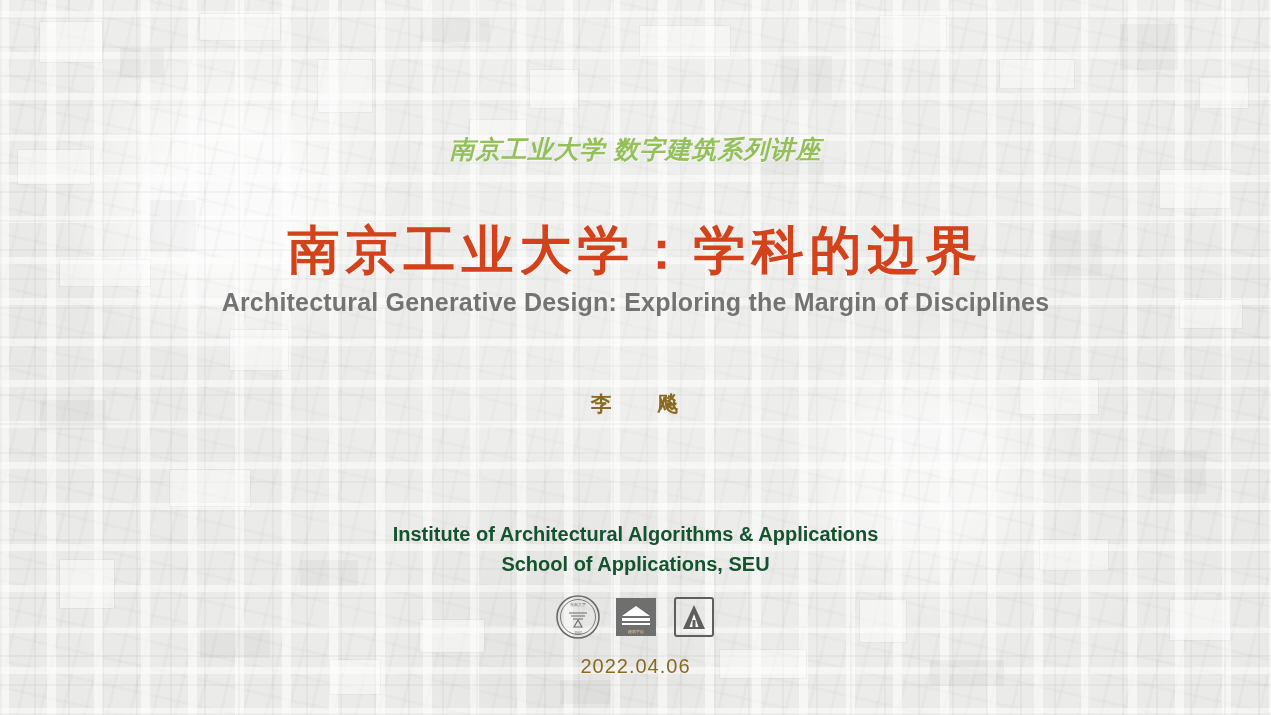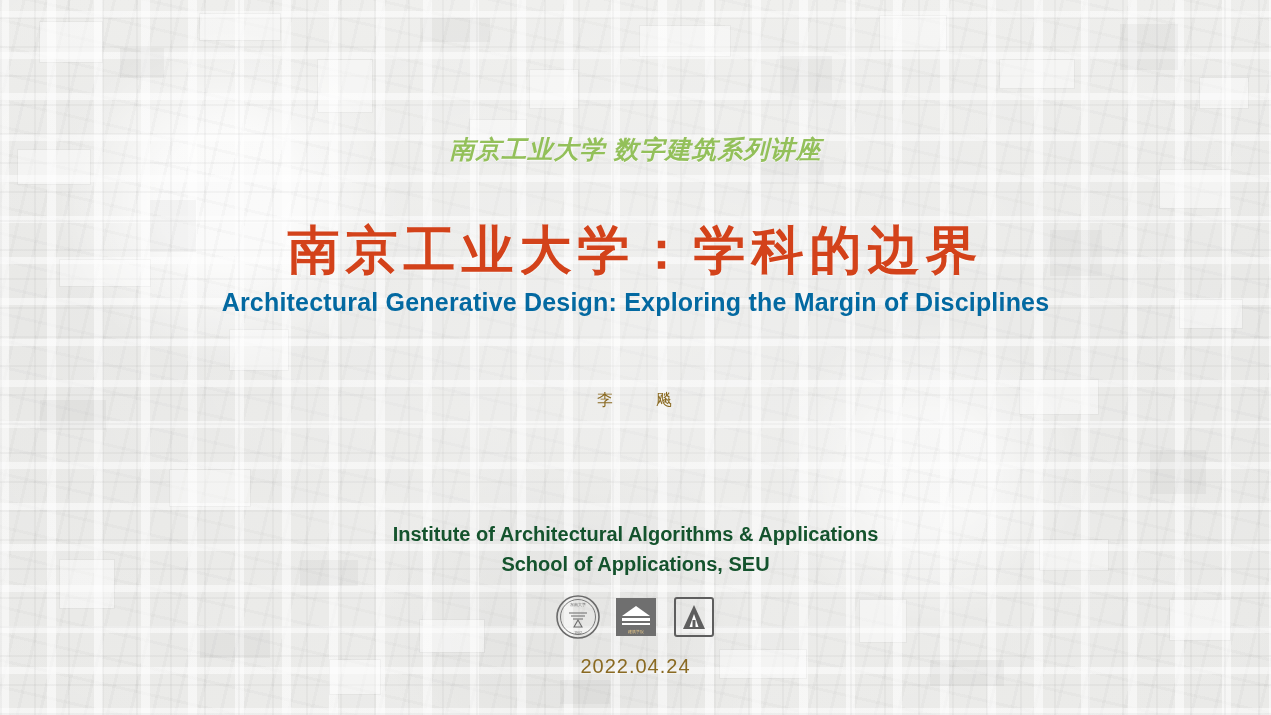--- a/index.html
+++ b/index.html
@@ -75,29 +75,29 @@
     letter-spacing: 6px;
     line-height: 1.1;
     text-shadow: 0 1px 1px rgba(255,255,255,0.5);
   }
   .title-en {
     position: absolute;
     top: 288px;
     left: 0; right: 0;
     font-size: 25px;
     font-weight: bold;
-    color: #0369a1;
+    color: #737373;
     letter-spacing: 0.2px;
   }
   .author {
     position: absolute;
     top: 390px;
     left: 0; right: 0;
-    font-size: 16px;
-    font-weight: normal;
+    font-size: 21px;
+    font-weight: bold;
     color: #8a6a22;
     letter-spacing: 2px;
   }
   .author .sp { display: inline-block; width: 28px; }
   .affil-cn {
     position: absolute;
     top: 444px;
     left: 0; right: 0;
     font-size: 19px;
     font-weight: bold;
@@ -239,16 +239,16 @@
         <svg width="46" height="46" viewBox="0 0 46 46" aria-hidden="true">
           <rect x="4" y="4" width="38" height="38" rx="2" fill="none" stroke="#5e5e5e" stroke-width="2"></rect>
           <path d="M23 11 L34 35 L12 35 Z" fill="#5e5e5e"></path>
           <path d="M23 20 L27.5 33 L18.5 33 Z" fill="#ffffff"></path>
           <rect x="21.5" y="26" width="3" height="9" fill="#5e5e5e"></rect>
         </svg>
       </div>
 
     </div>
 
-    <div class="date">2022.04.24</div>
+    <div class="date">2022.04.06</div>
 
   </div>
 </div>
 
 </body></html>

